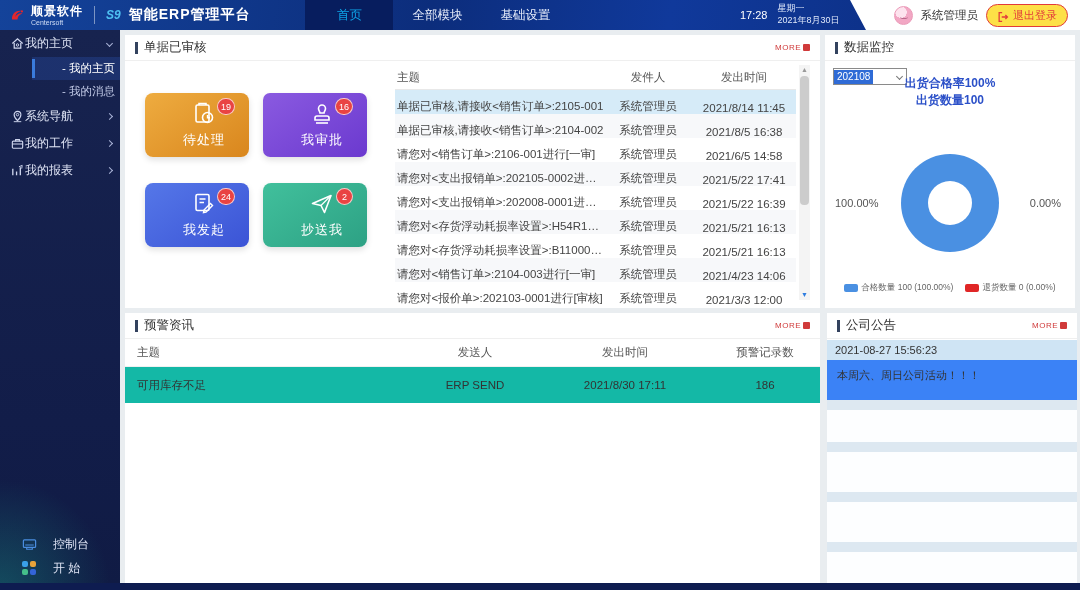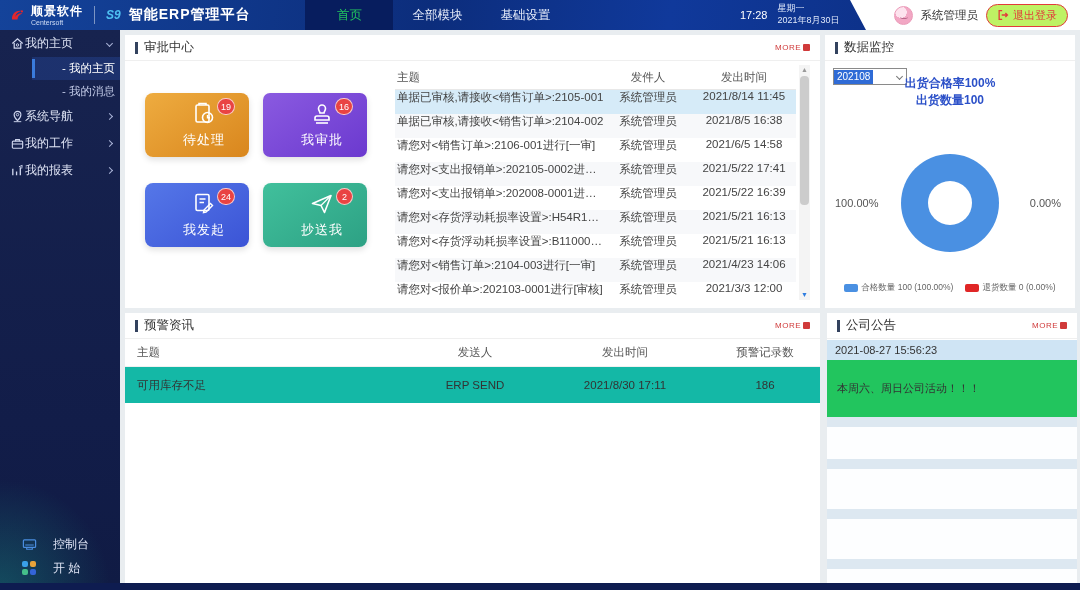--- a/index.html
+++ b/index.html
@@ -12,31 +12,31 @@
     display:flex; align-items:center; color:#fff; z-index:5; }
   .logo-wrap { display:flex; align-items:center; padding-left:10px; gap:6px; }
   .brand-col { line-height:1; }
   .brand-name { font-size:12px; font-weight:bold; letter-spacing:1px; }
   .brand-sub { font-size:7px; color:#cfdcf5; margin-top:2px; }
   .logo-divider { width:1px; height:18px; background:rgba(255,255,255,.45); margin:0 5px; }
   .s9-logo { font-size:12px; font-weight:bold; font-style:italic; color:#4ec1f2; padding-right:2px; }
   .product-name { font-size:14px; font-weight:bold; letter-spacing:1px; }
   .nav { display:flex; margin-left:55px; height:30px; }
   .nav-tab { width:88px; display:flex; align-items:center; justify-content:center; font-size:12.5px; cursor:pointer; color:#e8eefb; }
-  .nav-tab.active { background:#071d5e; color:#22c55e; }
+  .nav-tab.active { background:#071d5e; color:#0ea5e9; }
   .header-right { margin-left:auto; display:flex; align-items:center; height:30px; }
   .hdr-time { font-size:11px; margin-right:10px; }
   .hdr-dateblock { font-size:9px; line-height:1.3; margin-right:26px; color:#dfe8fa; }
   .hdr-white { position:relative; height:30px; background:#ffffff; display:flex; align-items:center; padding:0 12px 0 28px; gap:8px; }
   .hdr-white::before { content:""; position:absolute; left:-16px; top:0; width:0; height:0;
     border-top:30px solid #ffffff; border-left:16px solid transparent; }
   .avatar { width:19px; height:19px; border-radius:50%; background:radial-gradient(circle at 35% 30%,#fde3ee 0 35%,#f2a7c4 36% 100%); border:1px solid #eb9ab8; position:relative; }
   .avatar::after { content:""; position:absolute; left:5px; top:8px; width:8px; height:3px; border-bottom:1.5px solid #b96a8c; border-radius:50%; }
   .user-name { color:#333; font-size:11.5px; }
-  .logout-btn { display:flex; align-items:center; gap:4px; border:1px solid #e23b3b; color:#e23b3b; border-radius:12px; padding:3px 10px; font-size:11px; background:#bef264; cursor:pointer; }
+  .logout-btn { display:flex; align-items:flex-end; gap:4px; border:1px solid #e23b3b; color:#e23b3b; border-radius:12px; padding:3px 10px; font-size:11px; background:#fde047; cursor:pointer; }
 
   
   .sidebar { position:absolute; left:0; top:30px; width:120px; height:560px;
     background:linear-gradient(180deg,#17234f 0%,#121d49 70%,#101b44 100%); color:#dfe4f5; z-index:4; }
   .sidebar::after { content:""; position:absolute; left:0; bottom:0; width:100%; height:120px;
     background:radial-gradient(circle at 0% 100%, rgba(26,150,135,.40), transparent 65%); pointer-events:none; }
   .side-item { display:flex; align-items:center; height:27px; padding:0 8px 0 10px; cursor:pointer; font-size:12px; }
   .side-item .chev { margin-left:auto; }
   .side-sub { display:flex; align-items:center; height:23px; padding-left:30px; font-size:11.5px; color:#c3cbe8; cursor:pointer; position:relative;margin-left:32px; }
   .side-sub.active { color:#fff; background:rgba(46,88,190,.28); }
@@ -69,21 +69,21 @@
   .tile-label { font-size:13px; letter-spacing:1px; }
   .tile-orange { background:linear-gradient(145deg,#eeac40,#d9861d); }
   .tile-purple { background:linear-gradient(145deg,#8a5ae0,#6b39cf);border-radius:7px; }
   .tile-blue   { background:linear-gradient(145deg,#5577e8,#3b54d6); }
   .tile-teal   { background:linear-gradient(145deg,#41c09c,#2da184); }
   .badge { position:absolute; top:5px; right:14px; min-width:17px; height:17px; border-radius:9px; background:#e94343; color:#fff; font-size:9px; display:flex; align-items:center; justify-content:center; padding:0 3px; border:1px solid rgba(255,255,255,.7); }
 
   
   .appr-table { position:absolute; left:270px; top:30px; right:24px; bottom:8px; font-size:11.5px; }
   .appr-head { display:flex; height:25px; align-items:center; border-bottom:1px solid #e8e8e8; color:#555; }
-  .appr-row { display:flex; height:24px; align-items:flex-start; color:#444; cursor:pointer; }
+  .appr-row { display:flex; height:24px; align-items:flex-end; color:#444; cursor:pointer; }
   .appr-row:nth-child(odd) { background:#f7f8fa; }
   .appr-row.selected { background:#d6ebf8; }
   .c-subj { flex:1; padding-left:2px; white-space:nowrap; overflow:hidden; text-overflow:ellipsis; }
   .c-sender { width:88px; text-align:center; flex:0 0 88px; }
   .c-time { width:104px; text-align:center; flex:0 0 104px; }
   .scrollbar { position:absolute; right:10px; top:30px; bottom:8px; width:11px; background:#f4f4f4; }
   .sb-arrow { position:absolute; left:0; width:11px; height:10px; font-size:7px; color:#999; text-align:center; line-height:10px; cursor:pointer; }
   .sb-up { top:0; }
   .sb-down { bottom:0; color:#2e7de0; }
   .sb-thumb { position:absolute; left:1px; top:11px; width:9px; height:55%; background:#ccc; border-radius:4px; cursor:pointer; }
@@ -108,21 +108,21 @@
   .alert-head { display:flex; height:28px; align-items:center; color:#555; font-size:11.5px; border-bottom:1px solid #f0f0f0; }
   .alert-row { display:flex; height:36px; align-items:center; background:#14b8a6; color:#333; font-size:11.5px; cursor:pointer; }
   .a-subj { flex:1; padding-left:12px; }
   .a-sender { flex:0 0 130px; text-align:center; }
   .a-time { flex:0 0 170px; text-align:center; }
   .a-count { flex:0 0 110px; text-align:center; }
 
   
   .ann-body { position:absolute; top:27px; left:0; right:0; bottom:0; background:#dde8f1; }
   .ann-date { height:20px; background:#cfe4f4; display:flex; align-items:center; padding:0 8px; font-size:11px; color:#333; }
-  .ann-content { background:#22c55e; min-height:40px; padding:21px 10px; font-size:11px; color:#333; }
+  .ann-content { background:#3b82f6; min-height:40px; padding:8px 10px; font-size:11px; color:#333; }
   .ann-empty { background:#fdfeff; margin-top:10px; }
   .e1{height:32px;} .e2{height:40px;} .e3{height:40px;} .e4{height:90px;}
 
   .bottom-bar { position:absolute; left:0; right:0; bottom:0; height:7px; background:#0e1c50; z-index:6; }
 
   svg { display:block; }
 </style>
 </head>
 <body>
 
@@ -218,21 +218,21 @@
           <i class="sg4"></i>
         </span>
       <span>开 始</span>
     </div>
   </div>
 </div>
 
 <div class="panel panel-approval">
   <div class="title-bar">
     <span class="title-mark"></span>
-    <span class="title-text">审批中心</span>
+    <span class="title-text">单据已审核</span>
     <span class="more-link">
       <span>MORE</span>
       <span class="more-sq"></span>
     </span>
   </div>
 
   <div class="tiles">
     <div class="tile tile-orange">
       <span class="badge">19</span>
       <svg width="26" height="26" viewBox="0 0 26 26">

